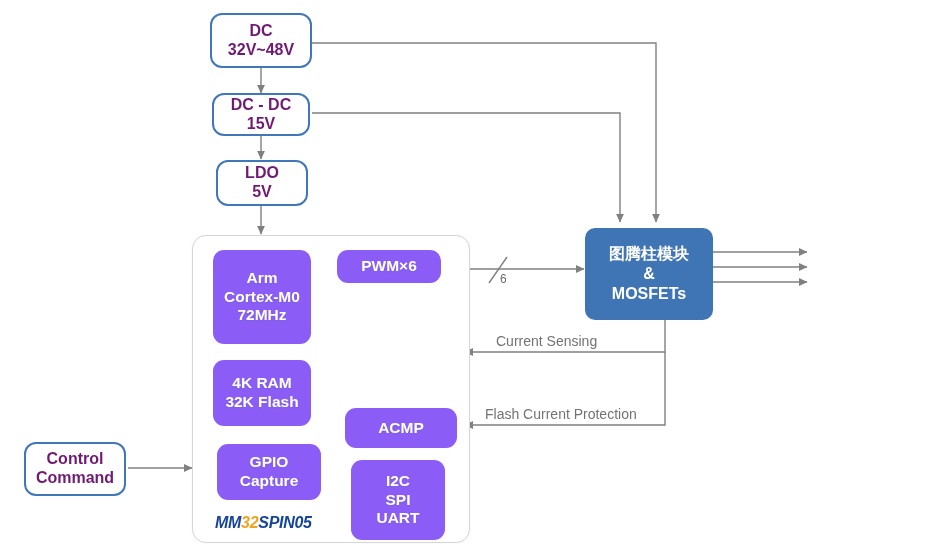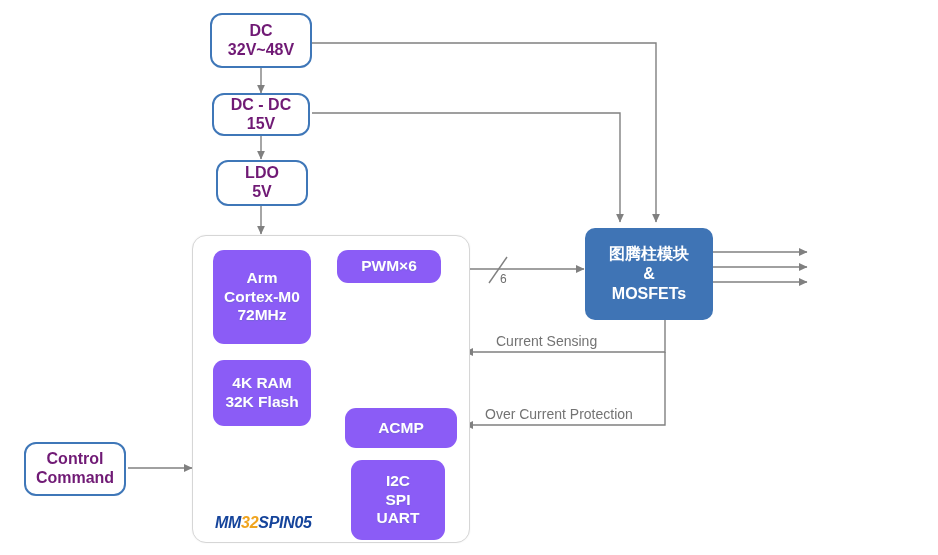--- a/index.html
+++ b/index.html
@@ -195,20 +195,24 @@
       <span>Arm</span>
       <span>Cortex-M0</span>
       <span>72MHz</span>
     </div>
 
     <div class="pbox" style="left:20px; top:124px; width:98px; height:66px;">
       <span>4K RAM</span>
       <span>32K Flash</span>
     </div>
 
+    <div class="pbox" style="left:24px; top:208px; width:104px; height:56px;">
+      <span>GPIO</span>
+      <span>Capture</span>
+    </div>
 
     <div class="pbox" style="left:144px; top:14px; width:104px; height:33px;">
       <span>PWM×6</span>
     </div>
 
 
     <div class="pbox" style="left:152px; top:172px; width:112px; height:40px;">
       <span>ACMP</span>
     </div>
 
@@ -227,15 +231,15 @@
     <span>图腾柱模块</span>
     <span>&amp;</span>
     <span>MOSFETs</span>
   </div>
 
 
   <div class="buslabel" style="left:500px; top:272px;">6</div>
 
   <div class="wlabel" style="left:496px; top:333px;">Current Sensing</div>
 
-  <div class="wlabel" style="left:485px; top:406px;">Over Current Protection</div>
+  <div class="wlabel" style="left:485px; top:406px;">Flash Current Protection</div>
 
 </div>
 
 </body></html>

